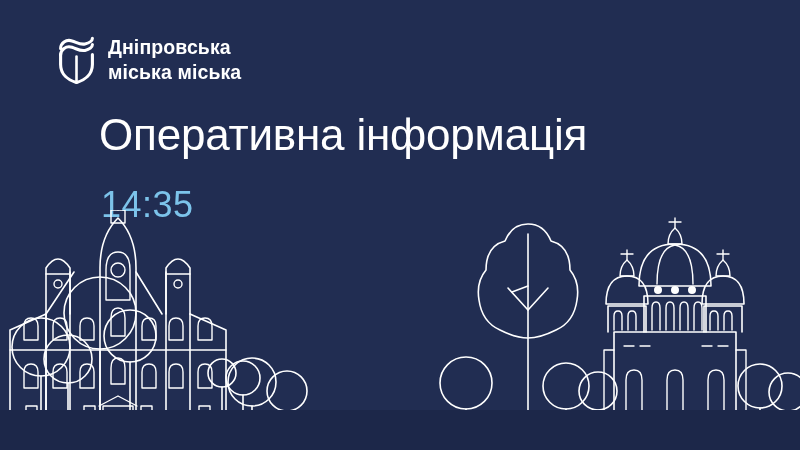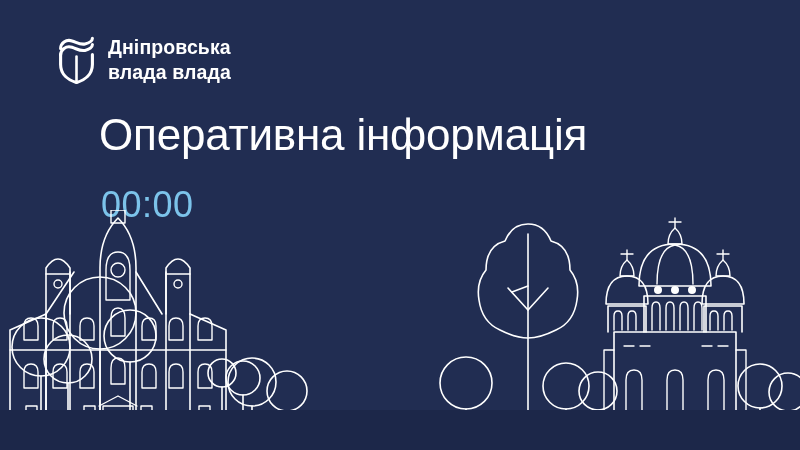--- a/index.html
+++ b/index.html
@@ -110,26 +110,26 @@
 
   <div id="logo-block">
     <svg id="logo-shield" viewBox="0 0 37 48" aria-hidden="true">
       <path d="M2.6 18.5 L2.6 28.5 C2.6 38.5 10.5 44.2 18.5 46.6 C26.5 44.2 34.4 38.5 34.4 28.5 L34.4 18.5" fill="none" stroke="#ffffff" stroke-width="3.1" stroke-linecap="round" stroke-linejoin="round"></path>
       <path d="M18.5 20.5 L18.5 45.6" fill="none" stroke="#ffffff" stroke-width="2.6" stroke-linecap="round"></path>
       <path d="M2.6 12.6 C2.6 7.2 8.0 3.0 14.0 4.9 C19.0 6.5 22.0 9.0 27.0 8.0 C31.5 7.1 34.4 4.6 34.4 2.2" fill="none" stroke="#ffffff" stroke-width="3.1" stroke-linecap="round" stroke-linejoin="round"></path>
       <path d="M2.6 19.0 C2.6 13.6 8.0 9.4 14.0 11.3 C19.0 12.9 22.0 15.4 27.0 14.4 C31.5 13.5 34.4 11.0 34.4 8.6" fill="none" stroke="#ffffff" stroke-width="3.1" stroke-linecap="round" stroke-linejoin="round"></path>
     </svg>
     <div id="logo-text">
       <div class="logo-line">Дніпровська</div>
-      <div class="logo-line">влада влада</div>
+      <div class="logo-line">міська міська</div>
     </div>
   </div>
 
   <div id="headline">Оперативна інформація</div>
-  <div id="time-label">00:00</div>
+  <div id="time-label">14:35</div>
 
   <svg id="skyline" viewBox="0 0 800 200" aria-hidden="true">
 
     <g>
       <circle class="stroke" cx="41" cy="137" r="29"></circle>
       <line class="stroke" x1="41" y1="166" x2="41" y2="213"></line>
     </g>
 
     <g>
       <circle class="stroke" cx="68" cy="149" r="24"></circle>

